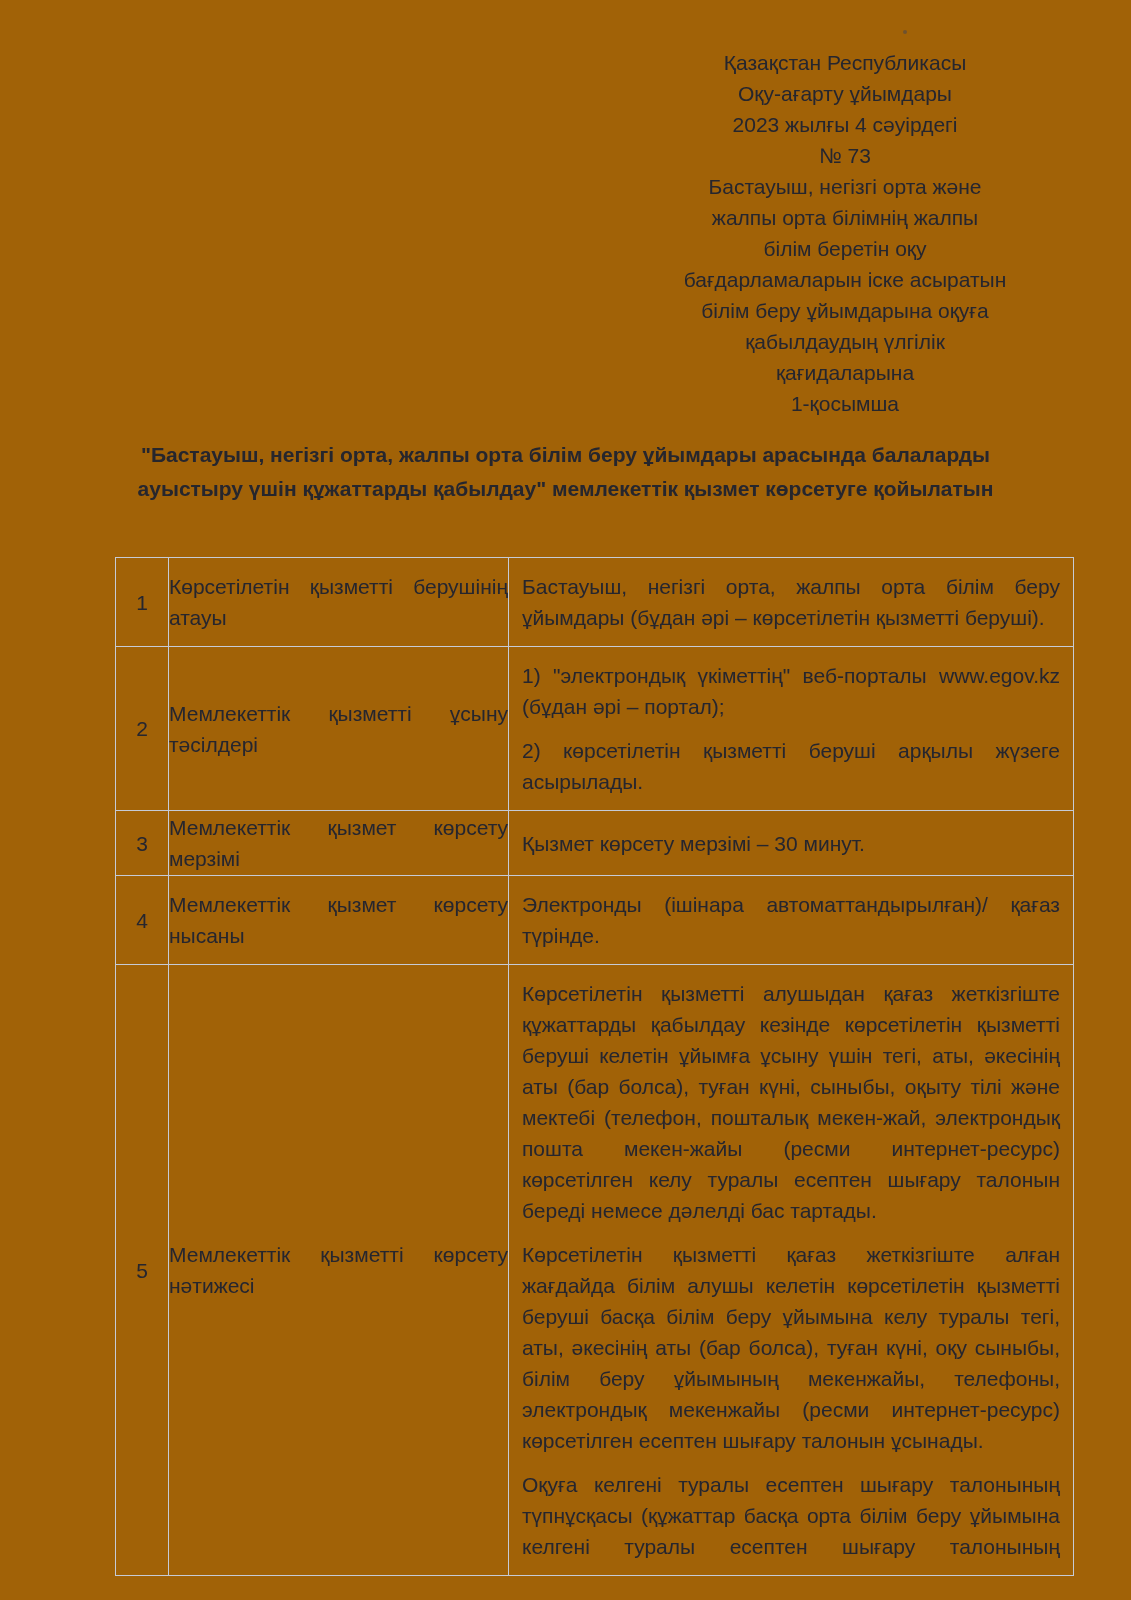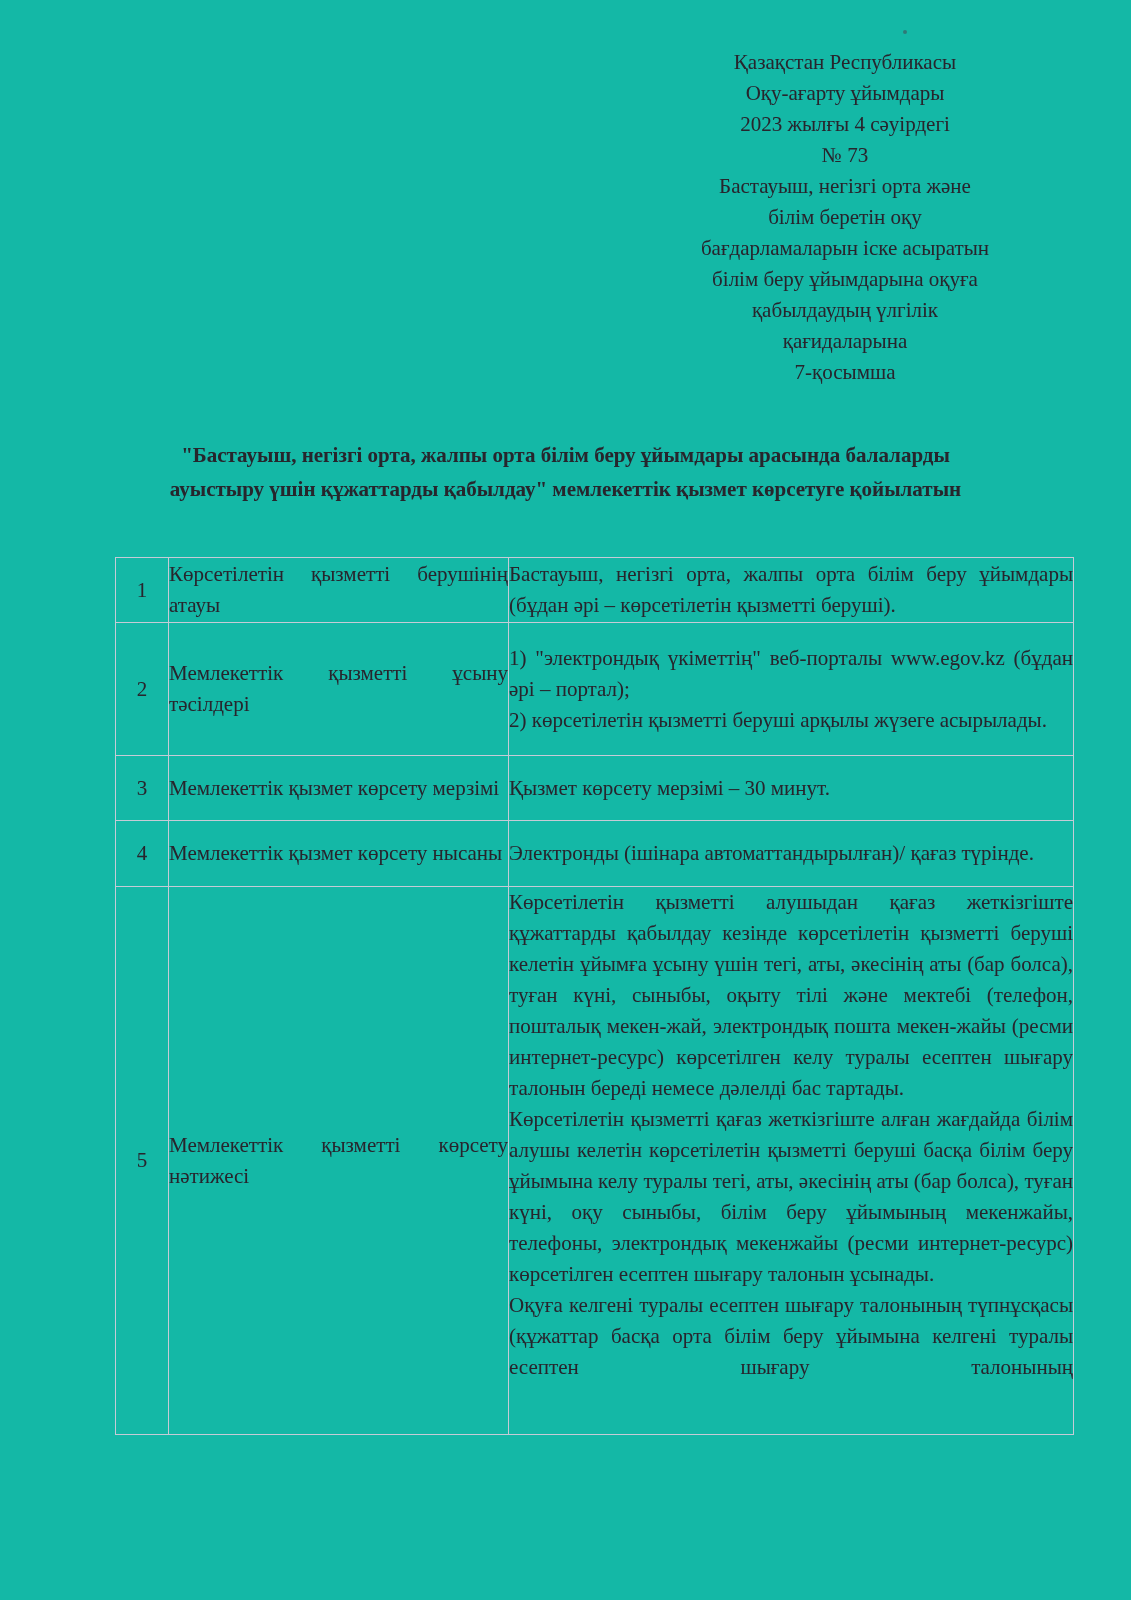--- a/index.html
+++ b/index.html
@@ -1,22 +1,22 @@
 <!DOCTYPE html>
 <html><head>
 <meta charset="utf-8">
 <style>
   html, body { margin: 0; padding: 0; background: #e8e8e6; }
   .page {
     position: relative;
     width: 1131px;
     height: 1600px;
     margin: 0 auto;
-    background: #14b8a6;
-    font-family: Liberation Serif, serif;
+    background: #a16207;
+    font-family: Liberation Sans, sans-serif;
     color: #26262c;
     text-shadow: 0.3px 0 0 rgba(100, 80, 150, 0.18);
     overflow: hidden;
   }
   .speck {
     position: absolute;
     width: 4px; height: 4px;
     border-radius: 50%;
     background: rgba(70,70,80,0.55);
   }
@@ -51,21 +51,21 @@
   }
   table.req-table td {
     border: 1px solid #c6cbd6;
     vertical-align: middle;
     padding: 0;
     overflow: hidden;
   }
   .c-num   { text-align: center; }
   .c-label { text-align: justify; padding: 2px 1px 2px 7px; }
   .c-content { text-align: justify; padding: 2px 5px; }
-  .c-content p { margin: 0; }
+  .c-content p { margin: 13px; }
   tr.r1 td { height: 64px; }
   tr.r2 td { height: 132px; }
   tr.r3 td { height: 64px; }
   tr.r4 td { height: 65px; }
   tr.r5 td { height: 547px; }
   tr.r5 .c-content { vertical-align: top; }
   p.justify-last { text-align-last: justify; }
 </style>
 </head>
 <body>
@@ -73,26 +73,27 @@
 <div class="page">
 
   <div class="speck" style="top:30px; left:903px;"></div>
 
   <div class="issuer">
     <div>Қазақстан Республикасы</div>
     <div>Оқу-ағарту ұйымдары</div>
     <div>2023 жылғы 4 сәуірдегі</div>
     <div>№ 73</div>
     <div>Бастауыш, негізгі орта және</div>
+    <div>жалпы орта білімнің жалпы</div>
     <div>білім беретін оқу</div>
     <div>бағдарламаларын іске асыратын</div>
     <div>білім беру ұйымдарына оқуға</div>
     <div>қабылдаудың үлгілік</div>
     <div>қағидаларына</div>
-    <div>7-қосымша</div>
+    <div>1-қосымша</div>
   </div>
 
   <div class="doc-title">
     <div>"Бастауыш, негізгі орта, жалпы орта білім беру ұйымдары арасында балаларды</div>
     <div>ауыстыру үшін құжаттарды қабылдау" мемлекеттік қызмет көрсетуге қойылатын</div>
   </div>
 
   <table class="req-table">
     <colgroup>
       <col style="width:53px">

